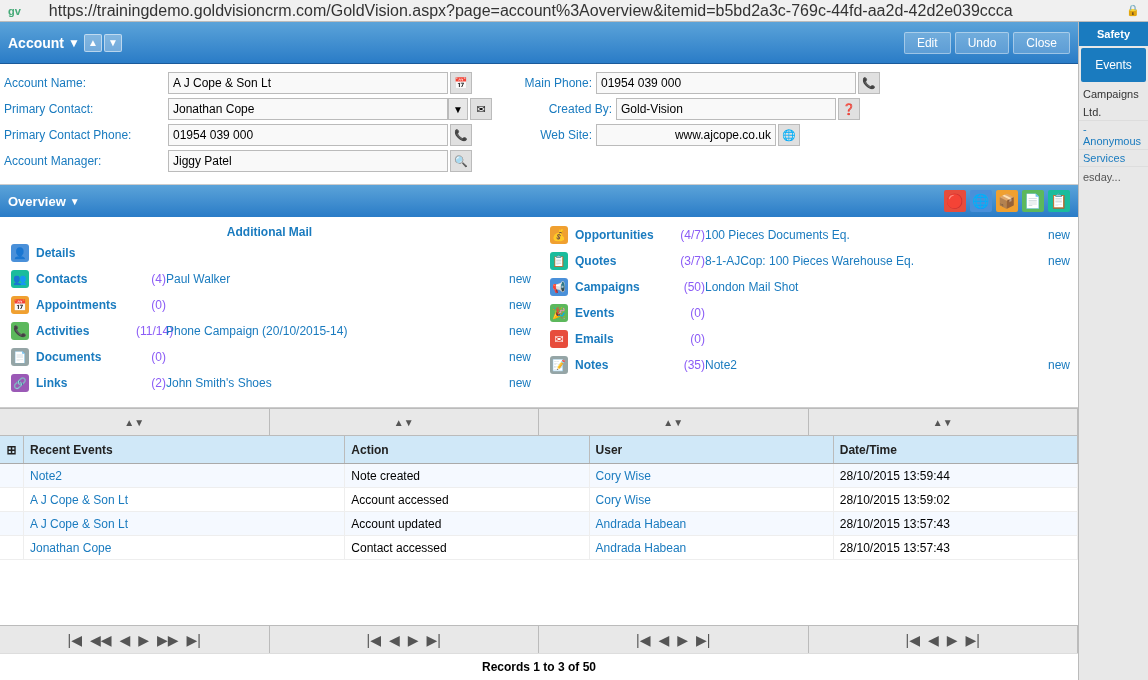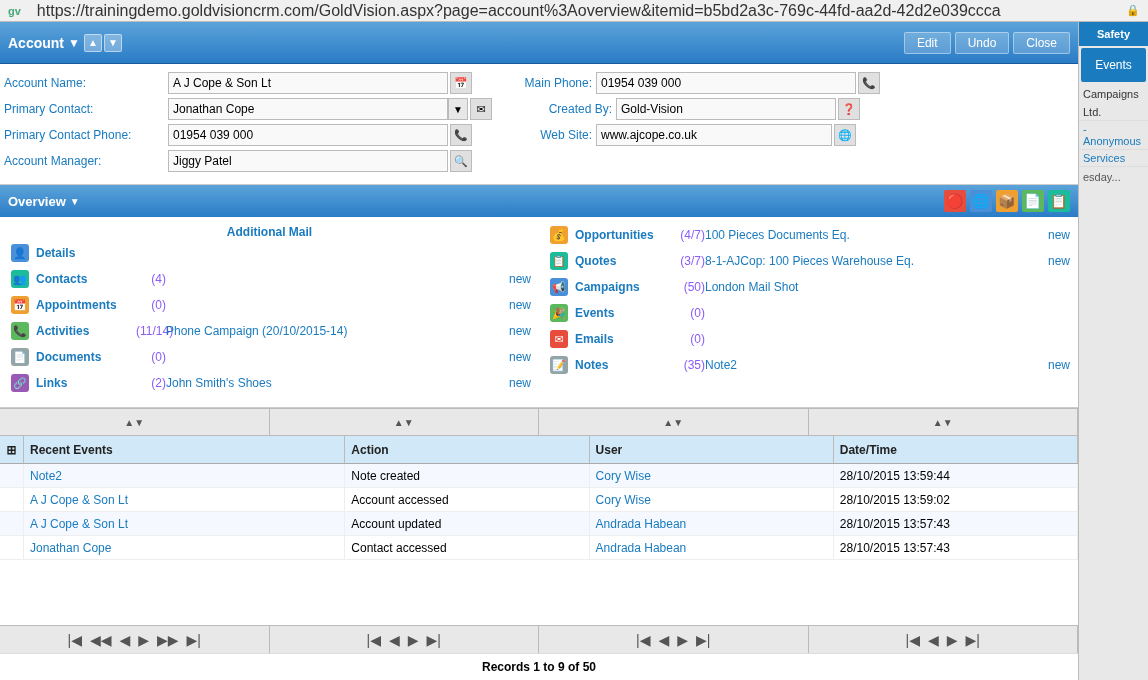--- a/index.html
+++ b/index.html
@@ -458,21 +458,21 @@
     .icon-orange { background: #f0a030; color: white; }
     .icon-purple { background: #9b59b6; color: white; }
     .icon-red { background: #e74c3c; color: white; }
     .icon-teal { background: #1abc9c; color: white; }
     .icon-gray { background: #95a5a6; color: white; }
   </style>
 </head>
 <body>
 
 <div class="browser-bar">
-  <span style="font-weight:bold;color:#4a7;margin-right:8px;font-size:11px;">gv</span>
+  <span style="font-weight:bold;color:#4a7;margin-right:20px;font-size:11px;">gv</span>
   <span style="flex:1;font-size:16px;color:#333;margin-left:8px;">https://trainingdemo.goldvisioncrm.com/GoldVision.aspx?page=account%3Aoverview&amp;itemid=b5bd2a3c-769c-44fd-aa2d-42d2e039ccca</span>
   <span>🔒</span>
 </div>
 
 <div class="main-layout">
 
 
   <div class="main-content">
 
     <div class="account-header">
@@ -509,21 +509,21 @@
           <input class="form-right-input" style="width: 220px;" value="Gold-Vision">
           <div class="form-btn-icon">❓</div>
         </div>
       </div>
       <div class="form-row">
         <span class="form-label">Primary Contact Phone:</span>
         <input class="form-input form-input-wide" value="01954 039 000" style="">
         <div class="form-btn-icon">📞</div>
         <div class="form-right-section">
           <span class="form-right-label">Web Site:</span>
-          <input class="form-right-input" style="width: 236px;" value="www.ajcope.co.uk">
+          <input class="form-right-input" style="width: 180px; text-align: right;" value="www.ajcope.co.uk">
           <div class="form-btn-icon">🌐</div>
         </div>
       </div>
       <div class="form-row">
         <span class="form-label">Account Manager:</span>
         <input class="form-input form-input-wide" value="Jiggy Patel" style="">
         <div class="form-btn-icon">🔍</div>
       </div>
     </div>
 
@@ -551,20 +551,21 @@
             </div>
           <span class="ov-label">Details</span>
         </div>
 
         <div class="ov-row">
           <div class="ov-icon-cell">
               <div class="ov-icon-img icon-teal">👥</div>
             </div>
           <span class="ov-label">Contacts</span>
           <span class="ov-count">(4)</span>
+          <span class="ov-link">Paul Walker</span>
           <span class="ov-new" style="color:#1a7bbf;">new</span>
         </div>
 
         <div class="ov-row">
           <div class="ov-icon-cell">
               <div class="ov-icon-img icon-orange">📅</div>
             </div>
           <span class="ov-label">Appointments</span>
           <span class="ov-count">(0)</span>
           <span class="ov-link"></span>
@@ -747,21 +748,21 @@
       </div>
       <div class="nav-col">
         <span class="nav-btn">|◀</span>
         <span class="nav-btn">◀</span>
         <span class="nav-btn">▶</span>
         <span class="nav-btn">▶|</span>
       </div>
     </div>
 
     <div class="records-bar">
-      <span>Records 1 to 9 of 50</span>
+      <span>Records 1 to 3 of 50</span>
     </div>
 
   </div>
 
   <div class="right-sidebar">
     <div class="rs-safety">Safety</div>
     <div class="rs-events-btn">Events</div>
     <div class="rs-campaigns">Campaigns</div>
     <div class="rs-item">Ltd.</div>
     <div class="rs-item rs-link">- Anonymous</div>

